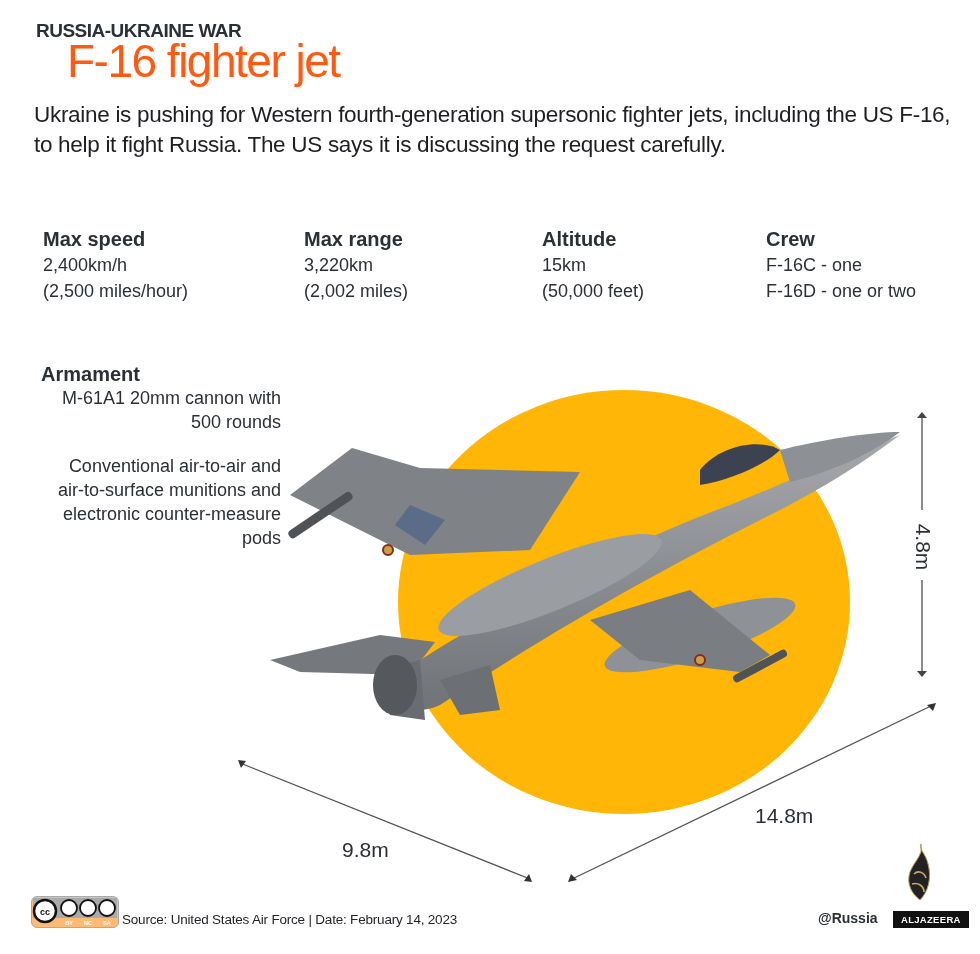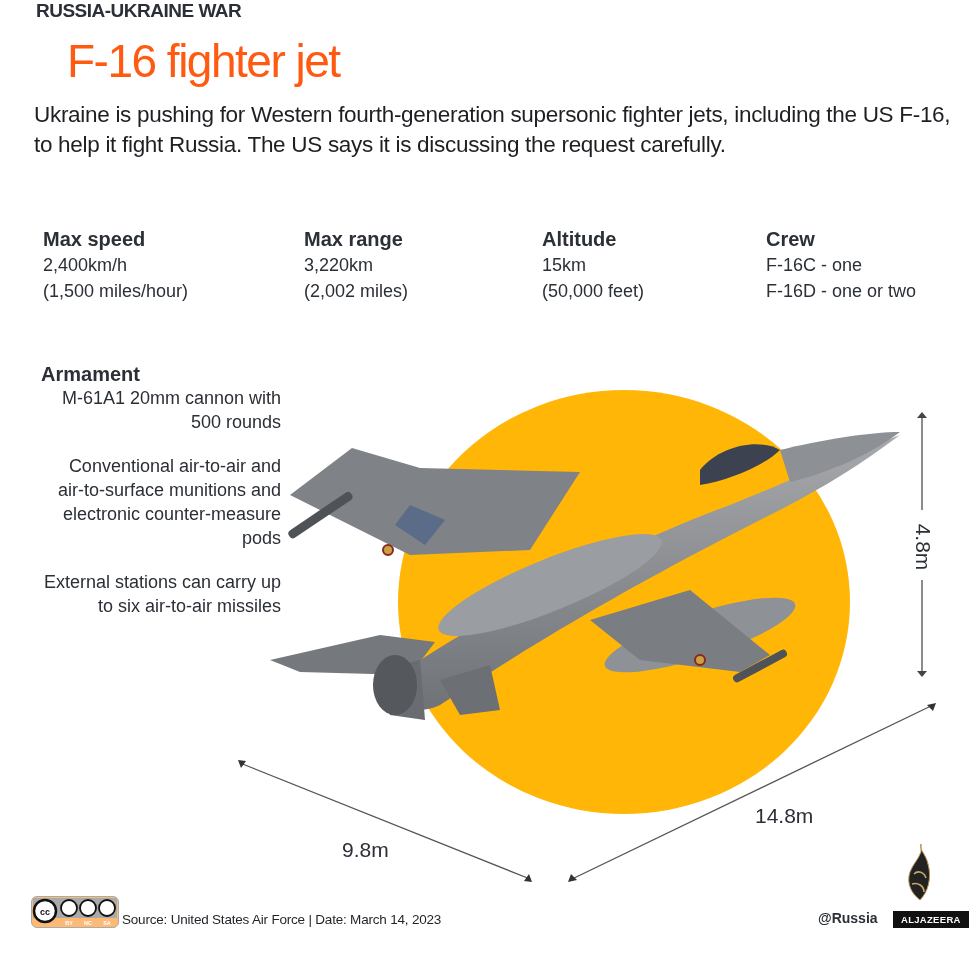--- a/index.html
+++ b/index.html
@@ -1,19 +1,19 @@
 <!DOCTYPE html>
 <html><head>
 <meta charset="utf-8">
 <style>
   html, body { margin:0; padding:0; background:#ffffff; }
   body { width:980px; height:954px; position:relative; overflow:hidden;
          font-family:"Liberation Sans", "DejaVu Sans", sans-serif; color:#2b2f36; }
   .abs { position:absolute; }
-  .kicker { left:36px; top:0; font-size:19px; font-weight:700; letter-spacing:-0.5px; color:#2b3038;text-align:center; }
+  .kicker { left:36px; top:20px; font-size:19px; font-weight:700; letter-spacing:-0.5px; color:#2b3038;text-align:center; }
   .title { left:34px; top:34px; font-size:46px; font-weight:400; color:#ff5a12; letter-spacing:-1.5px;margin-left:33px; }
   .intro { left:34px; top:100px; width:930px; font-size:22.5px; line-height:30px; color:#1d1f23; letter-spacing:-0.3px; }
   .stat { top:226px; font-size:18px; line-height:26px; color:#2b2f36; }
   .stat .h { font-weight:700; font-size:20px; line-height:26px; }
   .arm { left:41px; top:362px; width:240px; font-size:18px; line-height:24px; color:#2b2f36; }
   .arm .h { font-weight:700; font-size:20px; }
   .arm p { margin:0 0 20px 0;text-align:right; }
   .sun { left:398px; top:390px; width:452px; height:424px; border-radius:50%; background:#ffb606; }
   .dim-label { font-size:21px; color:#2b2f36; }
   .footer-src { left:122px; top:912px; font-size:13.5px; color:#1f2226; letter-spacing:-0.2px; }
@@ -24,21 +24,21 @@
 </head>
 <body>
 
 <div class="abs kicker">RUSSIA-UKRAINE WAR</div>
 <div class="abs title">F-16 fighter jet</div>
 <div class="abs intro">Ukraine is pushing for Western fourth-generation supersonic fighter jets, including the US F-16, to help it fight Russia. The US says it is discussing the request carefully.</div>
 
 <div class="abs stat" style="left:43px">
   <div class="h">Max speed</div>
   <div>2,400km/h</div>
-  <div>(1,500 miles/hour)</div>
+  <div>(2,500 miles/hour)</div>
 </div>
 <div class="abs stat" style="left:304px">
   <div class="h">Max range</div>
   <div>3,220km</div>
   <div>(2,002 miles)</div>
 </div>
 <div class="abs stat" style="left:542px">
   <div class="h">Altitude</div>
   <div>15km</div>
   <div>(50,000 feet)</div>
@@ -46,21 +46,20 @@
 <div class="abs stat" style="left:766px">
   <div class="h">Crew</div>
   <div>F-16C - one</div>
   <div>F-16D - one or two</div>
 </div>
 
 <div class="abs arm">
   <div class="h">Armament</div>
   <p>M-61A1 20mm cannon with 500 rounds</p>
   <p>Conventional air-to-air and air-to-surface munitions and electronic counter-measure pods</p>
-  <p>External stations can carry up to six air-to-air missiles</p>
 </div>
 
 <div class="abs sun"></div>
 
 <svg class="abs" style="left:260px;top:410px" width="660" height="320" viewBox="0 0 660 320">
   <defs>
     <linearGradient id="body" x1="0" y1="0" x2="0" y2="1">
       <stop offset="0" stop-color="#a7a9ad"></stop>
       <stop offset="1" stop-color="#6f7276"></stop>
     </linearGradient>
@@ -123,20 +122,20 @@
     <circle cx="13" cy="14" r="11" fill="#fff" stroke="#111" stroke-width="2.5"></circle>
     <text x="13" y="17.5" font-size="9" font-weight="700" text-anchor="middle" fill="#111" font-family="Liberation Sans, sans-serif">cc</text>
     <circle cx="37" cy="11" r="8" fill="#fff" stroke="#111" stroke-width="1.8"></circle>
     <circle cx="56" cy="11" r="8" fill="#fff" stroke="#111" stroke-width="1.8"></circle>
     <circle cx="75" cy="11" r="8" fill="#fff" stroke="#111" stroke-width="1.8"></circle>
     <text x="37" y="28" font-size="5.5" font-weight="700" text-anchor="middle" fill="#fff" font-family="Liberation Sans, sans-serif">BY</text>
     <text x="56" y="28" font-size="5.5" font-weight="700" text-anchor="middle" fill="#fff" font-family="Liberation Sans, sans-serif">NC</text>
     <text x="75" y="28" font-size="5.5" font-weight="700" text-anchor="middle" fill="#fff" font-family="Liberation Sans, sans-serif">SA</text>
   </svg>
 </div>
-<div class="abs footer-src">Source: United States Air Force |  Date: March 14, 2023</div>
+<div class="abs footer-src">Source: United States Air Force |  Date: February 14, 2023</div>
 
 <svg class="abs" style="left:900px;top:842px" width="40" height="62" viewBox="0 0 40 62">
   <path d="M21,2 C19,8 26,12 28,22 C32,36 28,50 20,58 C12,52 6,42 10,30 C13,22 18,18 21,10 Z" fill="#222" stroke="#b8955a" stroke-width="1"></path>
   <path d="M14,32 C18,28 24,30 26,36 M12,42 C18,40 24,44 24,50" stroke="#c9a76a" stroke-width="1.6" fill="none"></path>
 </svg>
 <div class="abs ajlabs">@Russia</div>
 <div class="abs ajbadge">ALJAZEERA</div>
 
 </body></html>

